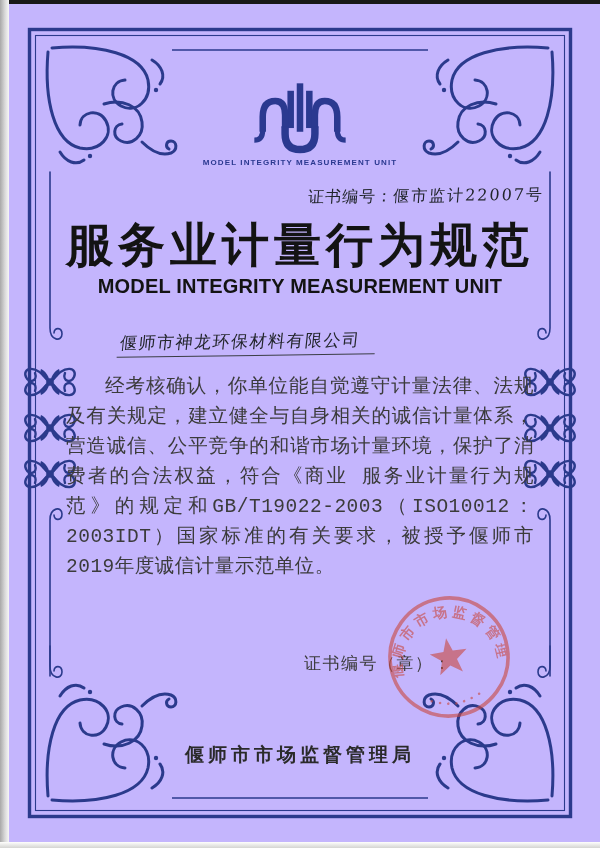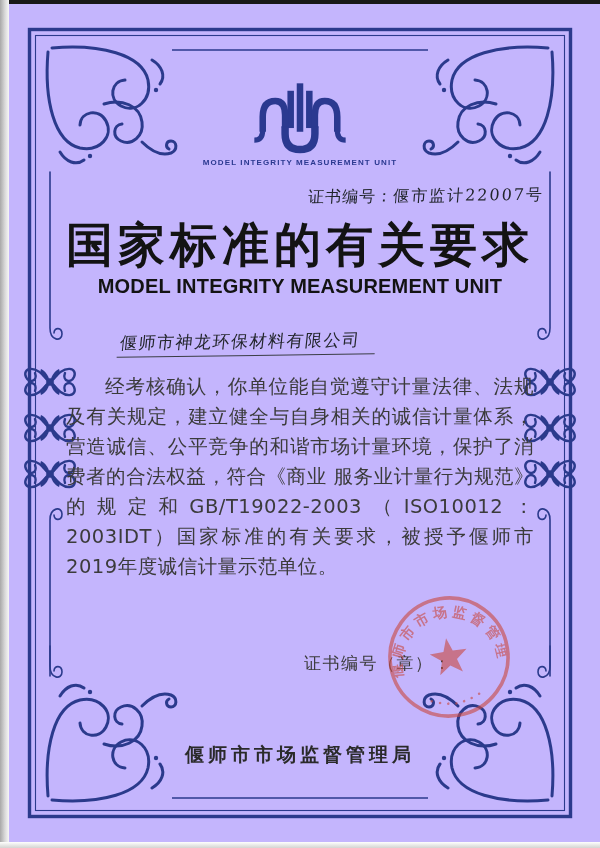--- a/index.html
+++ b/index.html
@@ -48,21 +48,21 @@
   }
   .awardee .name{
     display:inline-block;min-width:252px;
     border-bottom:1.5px solid #3a3d44;
     padding:0 4px 2px 2px;letter-spacing:1.5px;
   }
   .cert-body{
     position:absolute;top:372px;left:66px;width:468px;
     font-size:19.5px;line-height:30px;color:#3b3b3b;
     text-indent:2em;text-align:justify;text-align-last:left;
-    margin:0;letter-spacing:0.5px;
+    margin:0;letter-spacing:0.5px;font-family:Liberation Mono, monospace;
   }
   .issuer-line{
     position:absolute;top:652px;left:304px;
     font-size:17px;color:#3a3a3a;letter-spacing:1.5px;
   }
   .seal{position:absolute;top:592px;left:384px;opacity:0.62;transform:rotate(-9deg);}
   .issuer-name{
     position:absolute;top:742px;left:0;width:100%;text-align:center;
     font-size:19px;font-weight:600;color:#2a2a2a;letter-spacing:4px;
   }
@@ -140,21 +140,21 @@
         <path d="M44,56 V64 Q44,81 60,81 Q76,81 76,64 V56" stroke-width="8"></path>
       </g>
     </svg>
   </div>
   <div class="logo-caption">MODEL INTEGRITY MEASUREMENT UNIT</div>
 
   <div class="cert-no">
     <span>证书编号：</span><span class="value">偃市监计22007号</span>
   </div>
 
-  <div class="cert-title">国家标准的有关要求</div>
+  <div class="cert-title">服务业计量行为规范</div>
   <div class="cert-subtitle">MODEL INTEGRITY MEASUREMENT UNIT</div>
 
   <div class="awardee">
     <span class="name">偃师市神龙环保材料有限公司</span>
   </div>
 
   <p class="cert-body">经考核确认，你单位能自觉遵守计量法律、法规及有关规定，建立健全与自身相关的诚信计量体系，营造诚信、公平竞争的和谐市场计量环境，保护了消费者的合法权益，符合《商业 服务业计量行为规范》的规定和GB/T19022-2003（ISO10012：2003IDT）国家标准的有关要求，被授予偃师市2019年度诚信计量示范单位。</p>
 
   <div class="issuer-line">证书编号（章）：</div>
 

